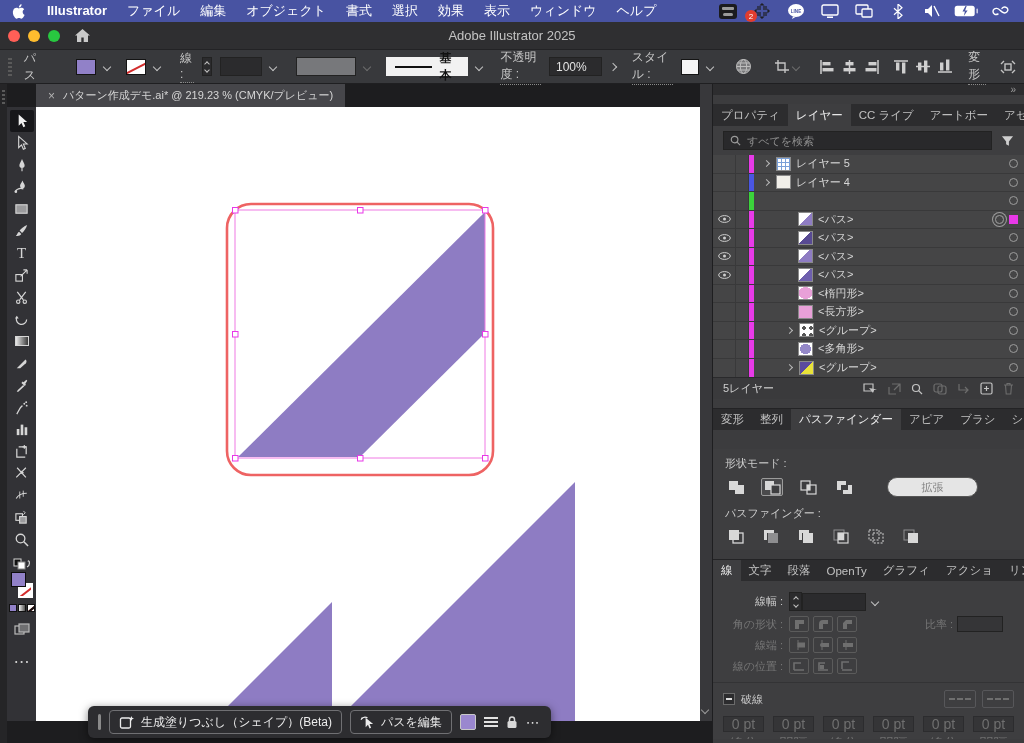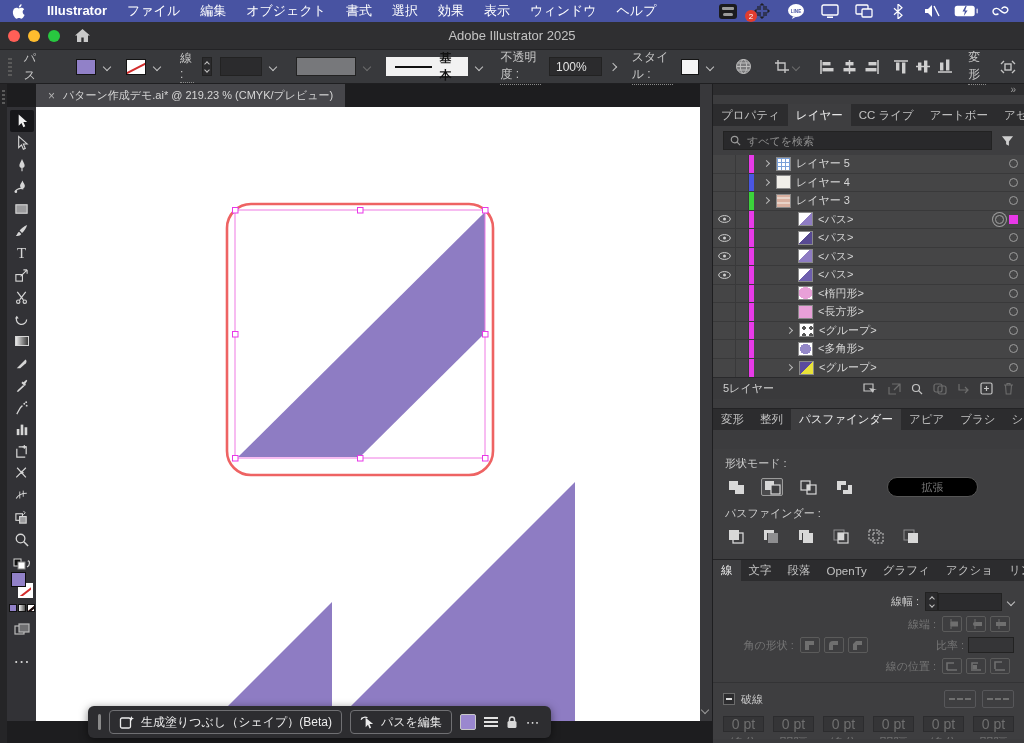--- a/index.html
+++ b/index.html
@@ -107,25 +107,25 @@
   .selsq.small{width:7px;height:7px;}
   .corner{position:absolute;right:0;top:0;width:0;height:0;border-left:7px solid transparent;border-top:7px solid #e9e9e9;}
   .lfooter{height:22px;background:#3a3a3c;border-top:1px solid #2a2a2c;display:flex;align-items:center;
     padding:8px 10px;color:#cfcfcf;font-size:11px;gap:10px;}
   .lf-icons{margin-left:auto;display:flex;gap:10px;align-items:center;}
   
   .pfbody{background:#3e3e40;padding:7px 12px 9px;color:#cccccc;font-size:11px;height:101px;margin-top:19px;}
   .pf-row{display:flex;align-items:center;gap:14px;margin-top:6px;}
   .pfbtn{width:22px;height:18px;display:flex;align-items:center;justify-content:center;border-radius:2px;}
   .pfbtn.on{border:1px solid #9b9b9b;background:#4a4a4c;}
-  .expandbtn{margin-left:18px;width:91px;height:20px;background:#000000;border:1px solid #555;border-radius:10px;
+  .expandbtn{margin-left:18px;width:91px;height:20px;background:#e5e5e5;border:1px solid #555;border-radius:10px;
     color:#7d7d7d;display:flex;align-items:center;justify-content:center;}
   
   .stbody{background:#3e3e40;color:#c8c8c8;font-size:11px;padding:6px 0 0 0;height:158px;overflow:hidden;}
-  .strow{display:flex;align-items:center;margin:5px 10px 0;justify-content:flex-end;}
+  .strow{display:flex;align-items:center;margin:5px 10px 0;}
   .stlabel{width:60px;text-align:right;margin-right:6px;white-space:nowrap;flex:none;}
   .dim{color:#757575;}
   .smallbtn{width:20px;height:16px;border:1px solid #5b5b5b;border-radius:2px;margin-right:4px;
     display:flex;align-items:center;justify-content:center;}
   .stsep{height:1px;background:#333335;margin:8px 0 0;}
   .dashrow{display:flex;align-items:center;margin:7px 10px 0;}
   .cbox{width:12px;height:12px;background:#2c2c2e;border:1px solid #6b6b6b;display:flex;align-items:center;
     justify-content:center;margin-right:6px;}
   .cbox div{width:6px;height:2px;background:#dcdcdc;}
   .dash-ic{width:32px;height:18px;border:1px solid #57575a;border-radius:2px;margin-left:6px;
@@ -603,27 +603,20 @@
           <span>レイヤー 4</span>
           </div>
         <div class="lr-right">
             <span class="targ"></span>
           </div>
       </div>
       <div class="lrow">
         <div class="lr-eye"></div>
           <div class="lr-lock"></div>
           <div class="lr-bar" style="background:#3bd23b;"></div>
-        <div class="lr-body">
-            <span class="lr-chev">
-              <span class="chev right"></span>
-            </span>
-          <div class="thumb" style="background:repeating-linear-gradient(0deg,#d9b0a0 0 3px,#e8d3c8 3px 5px);"></div>
-          <span>レイヤー 3</span>
-          </div>
         <div class="lr-right">
             <span class="targ"></span>
           </div>
       </div>
       <div class="lrow">
         <div class="lr-eye">
           <svg width="13" height="8" viewBox="0 0 13 8">
               <ellipse cx="6.5" cy="4" rx="5.8" ry="3.4" fill="none" stroke="#cfcfcf"></ellipse>
               <circle cx="6.5" cy="4" r="1.5" fill="#cfcfcf"></circle>
             </svg>
@@ -911,58 +904,58 @@
       <div class="strow">
         <span class="stlabel">線幅 :</span>
         <div class="stepper">
             <span class="chev up"></span>
             <span class="chev"></span>
           </div>
         <div class="dfield" style="width:64px;height:18px;"></div>
         <span class="chev" style="margin-left:6px;"></span>
       </div>
       <div class="strow">
+        <span class="stlabel dim">角の形状 :</span>
+        <div class="smallbtn">
+            <svg width="11" height="11" viewBox="0 0 11 11">
+              <path d="M1 10V1h9v4H5v5z" fill="#6f6f6f"></path>
+            </svg>
+          </div>
+        <div class="smallbtn">
+            <svg width="11" height="11" viewBox="0 0 11 11">
+              <path d="M1 10V5a4 4 0 014-4h5v4H5v5z" fill="#6f6f6f"></path>
+            </svg>
+          </div>
+        <div class="smallbtn">
+            <svg width="11" height="11" viewBox="0 0 11 11">
+              <path d="M1 10V4l3-3h6v4H5v5z" fill="#6f6f6f"></path>
+            </svg>
+          </div>
+        <span class="dim" style="margin-left:64px;">比率 :</span>
+        <div class="dfield" style="width:46px;height:16px;background:#353537;margin-left:4px;"></div>
+      </div>
+      <div class="strow">
         <span class="stlabel dim">線端 :</span>
         <div class="smallbtn">
             <svg width="12" height="10" viewBox="0 0 12 10">
               <path d="M5 0v10M5 3h7v4H5z" stroke="#6f6f6f" fill="#6f6f6f" stroke-width="1"></path>
             </svg>
           </div>
         <div class="smallbtn">
             <svg width="12" height="10" viewBox="0 0 12 10">
               <path d="M5 3h7v4H5a2 2 0 010-4z" fill="#6f6f6f"></path>
               <path d="M5 0v10" stroke="#6f6f6f"></path>
             </svg>
           </div>
         <div class="smallbtn">
             <svg width="12" height="10" viewBox="0 0 12 10">
               <rect x="2" y="3" width="10" height="4" fill="#6f6f6f"></rect>
               <path d="M5 0v10" stroke="#6f6f6f"></path>
             </svg>
           </div>
-      </div>
-      <div class="strow">
-        <span class="stlabel dim">角の形状 :</span>
-        <div class="smallbtn">
-            <svg width="11" height="11" viewBox="0 0 11 11">
-              <path d="M1 10V1h9v4H5v5z" fill="#6f6f6f"></path>
-            </svg>
-          </div>
-        <div class="smallbtn">
-            <svg width="11" height="11" viewBox="0 0 11 11">
-              <path d="M1 10V5a4 4 0 014-4h5v4H5v5z" fill="#6f6f6f"></path>
-            </svg>
-          </div>
-        <div class="smallbtn">
-            <svg width="11" height="11" viewBox="0 0 11 11">
-              <path d="M1 10V4l3-3h6v4H5v5z" fill="#6f6f6f"></path>
-            </svg>
-          </div>
-        <span class="dim" style="margin-left:64px;">比率 :</span>
-        <div class="dfield" style="width:46px;height:16px;background:#353537;margin-left:4px;"></div>
       </div>
       <div class="strow">
         <span class="stlabel dim">線の位置 :</span>
         <div class="smallbtn">
             <svg width="12" height="10" viewBox="0 0 12 10">
               <path d="M1 9h10M1 9V2h7" fill="none" stroke="#6f6f6f" stroke-width="1.6"></path>
             </svg>
           </div>
         <div class="smallbtn">
             <svg width="12" height="10" viewBox="0 0 12 10">

